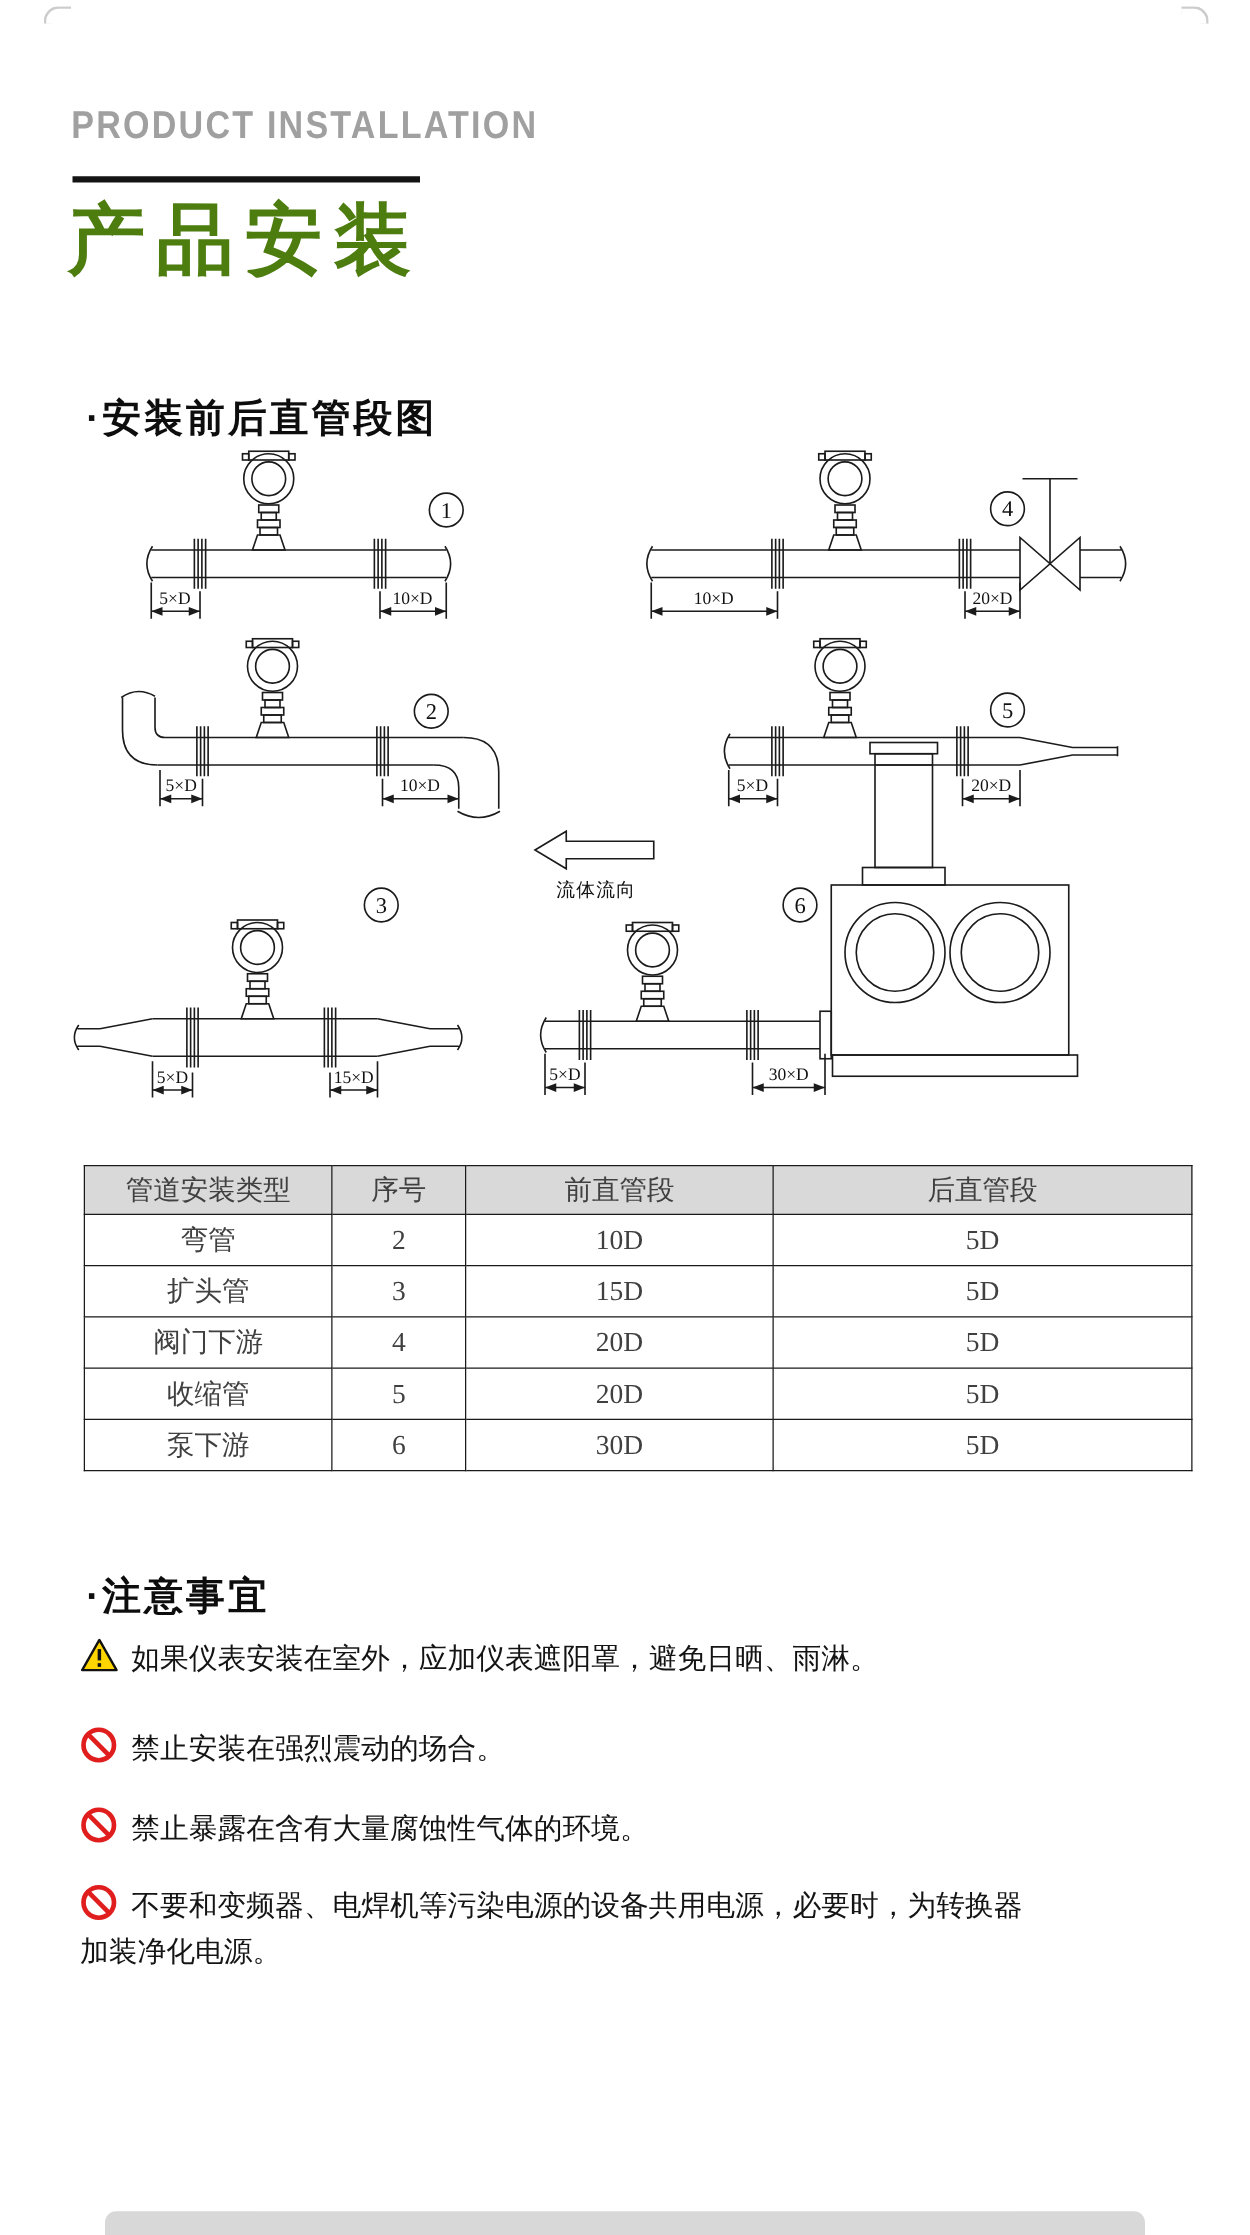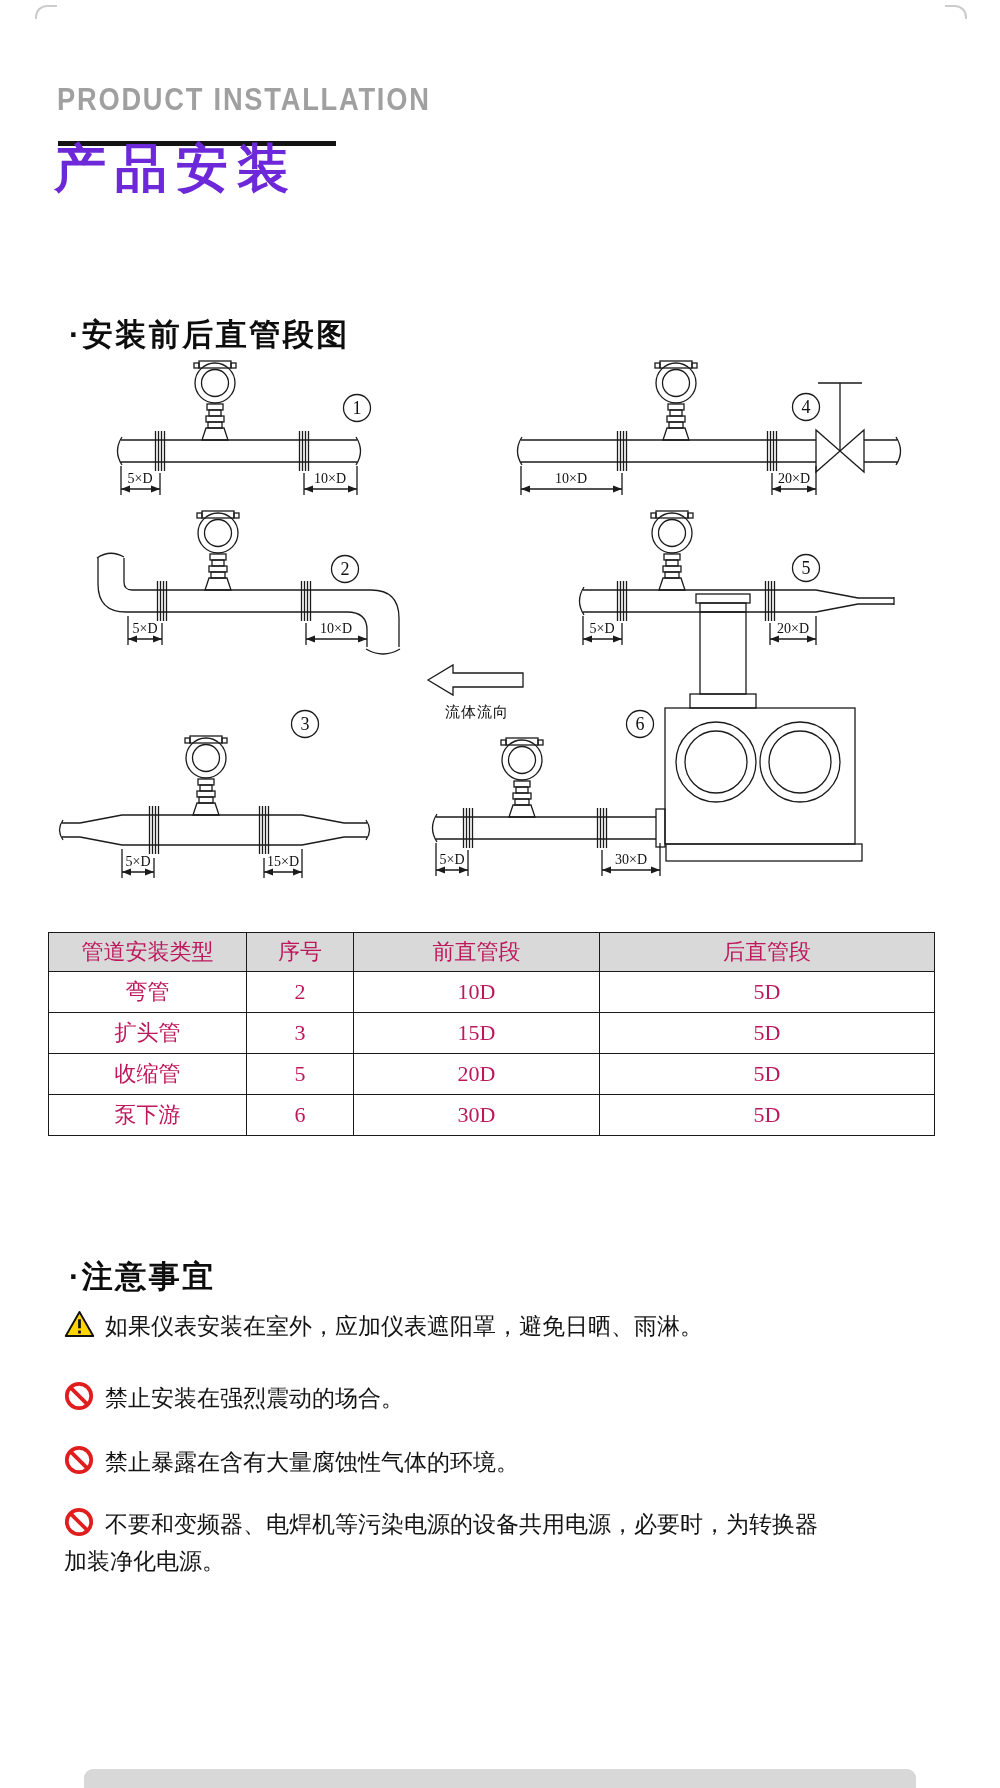--- a/index.html
+++ b/index.html
@@ -4,35 +4,35 @@
 <style>
   html,body{margin:0;padding:0;background:#fff;}
   .page{position:relative;width:1000px;height:1788px;background:#ffffff;overflow:hidden;
         font-family:"Liberation Sans","DejaVu Sans",sans-serif;color:#111;}
   .corner{position:absolute;top:5px;width:20px;height:12px;border-top:2px solid #cccccc;}
   .corner-left{left:35px;border-left:2px solid #cccccc;border-top-left-radius:12px;}
   .corner-right{right:33px;border-right:2px solid #cccccc;border-top-right-radius:12px;}
   .eyebrow{position:absolute;left:57px;top:82px;font-size:31px;font-weight:700;color:#a0a0a0;
            letter-spacing:2px;transform:scaleX(.88);transform-origin:left center;white-space:nowrap;}
   .title-rule{position:absolute;left:58px;top:141px;width:278px;height:5px;background:#141414;}
-  .page-title{position:absolute;left:54px;top:134px;margin:0;font-size:52px;font-weight:700;
-              letter-spacing:9px;color:#6d28d9;}
+  .page-title{position:absolute;left:54px;top:150px;margin:0;font-size:62px;font-weight:700;
+              letter-spacing:9px;color:#4d7c0f;}
   .sec-title{position:absolute;left:57px;margin:12px;font-size:31px;font-weight:700;letter-spacing:2.5px;color:#0d0d0d;}
   .sec1{top:302px;}
   .sec2{top:1244px;text-align:center;}
   .dsvg{position:absolute;left:0;top:330px;width:1000px;height:560px;}
   .dsvg path,.dsvg line,.dsvg rect,.dsvg circle{stroke:#1b1b1b;stroke-width:1.3;fill:none;}
   .dsvg .ah{fill:#1b1b1b;stroke:none;}
   .dsvg text{stroke:none;fill:#111;font-family:"Liberation Serif","DejaVu Serif",serif;}
   .dsvg .dim{font-size:14px;text-anchor:middle;}
   .dsvg .cnum{font-size:18px;text-anchor:middle;}
   .dsvg .flow{font-size:15px;text-anchor:middle;letter-spacing:1px;}
   .dsvg .numc{fill:#fff;}
-  .spec{position:absolute;left:48px;top:932px;width:886px;border-collapse:collapse;table-layout:fixed;
-        font-family:"Liberation Serif","DejaVu Serif",serif;color:#be185d;}
+  .spec{position:absolute;left:67px;top:932px;width:886px;border-collapse:collapse;table-layout:fixed;
+        font-family:"Liberation Serif","DejaVu Serif",serif;color:#404040;}
   .spec th,.spec td{border:1.6px solid #1a1a1a;text-align:center;vertical-align:middle;
         font-weight:400;font-size:22px;padding:0;}
   .spec thead th{background:#d9d9d9;height:38px;}
   .spec td{height:40px;}
   .note{position:absolute;left:64px;width:768px;margin:0;font-size:23px;line-height:37px;color:#141414;}
   .nicon{display:inline-block;width:31px;height:30px;margin-right:10px;vertical-align:-5px;}
   .n1{top:1308px;} .n2{top:1380px;} .n3{top:1444px;} .n4{top:1506px;}
   .bottom-bar{position:absolute;left:84px;top:1769px;width:832px;height:19px;background:#d8d8d8;
               border-radius:9px 9px 0 0;}
 </style>
@@ -232,20 +232,26 @@
         <td>10D</td>
         <td>5D</td>
       </tr>
       <tr>
         <td>扩头管</td>
         <td>3</td>
         <td>15D</td>
         <td>5D</td>
       </tr>
       <tr>
+        <td>阀门下游</td>
+        <td>4</td>
+        <td>20D</td>
+        <td>5D</td>
+      </tr>
+      <tr>
         <td>收缩管</td>
         <td>5</td>
         <td>20D</td>
         <td>5D</td>
       </tr>
       <tr>
         <td>泵下游</td>
         <td>6</td>
         <td>30D</td>
         <td>5D</td>

